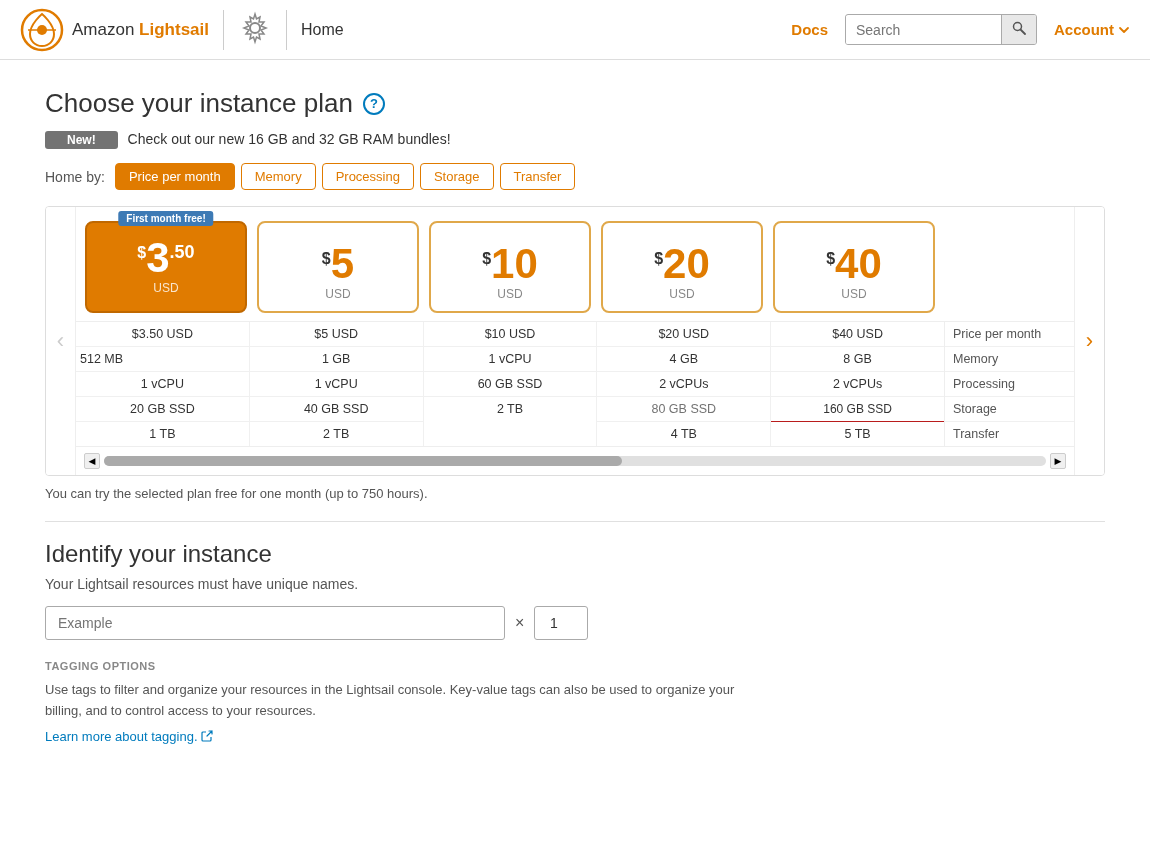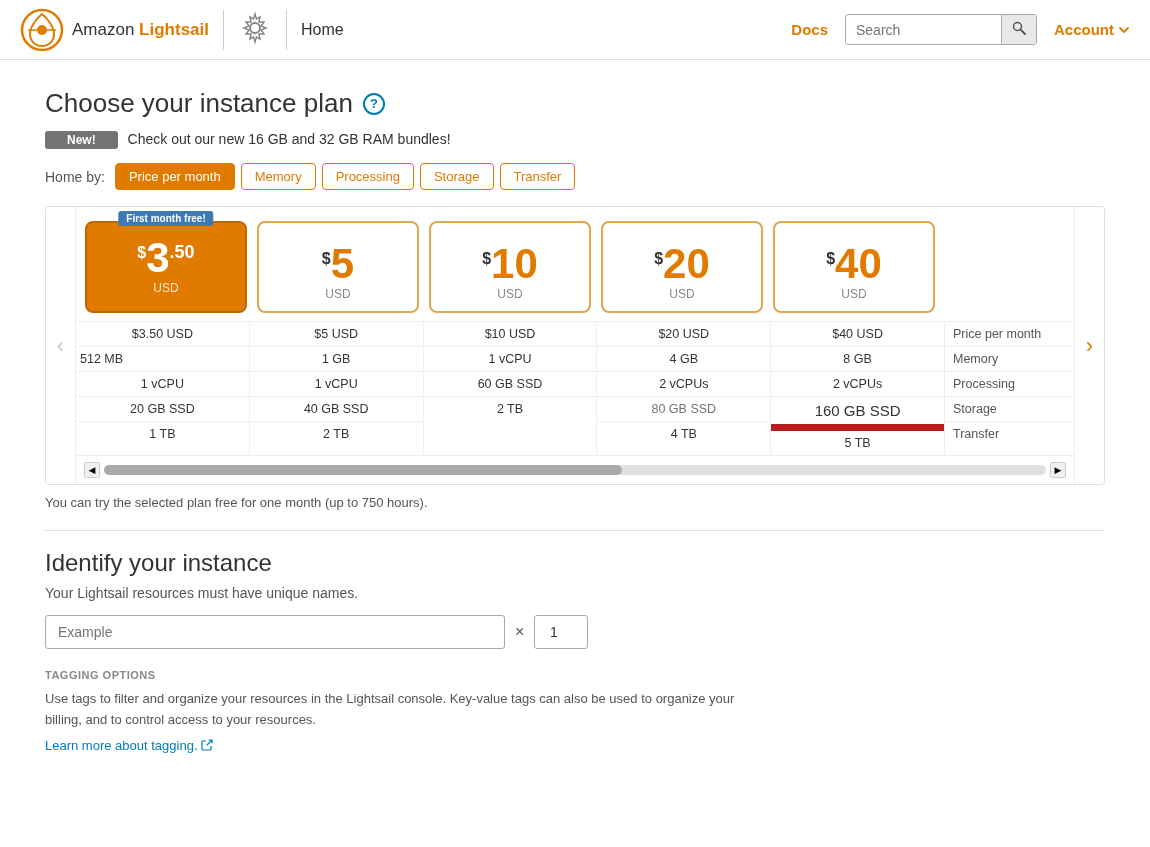--- a/index.html
+++ b/index.html
@@ -158,21 +158,21 @@
             <div style="text-align:center;padding:5px 4px;font-size:12.5px;color:#333;border-bottom:1px solid #f0f0f0;">4 GB</div>
             <div style="text-align:center;padding:5px 4px;font-size:12.5px;color:#333;border-bottom:1px solid #f0f0f0;">2 vCPUs</div>
             <div style="text-align:center;padding:5px 4px;font-size:12.5px;color:#737373;border-bottom:1px solid #f0f0f0;">80 GB SSD</div>
             <div style="text-align:center;padding:5px 4px;font-size:12.5px;color:#333;">4 TB</div>
           </div>
 
           <div style="flex:1;">
             <div style="text-align:center;padding:5px 4px;font-size:12.5px;color:#333;border-bottom:1px solid #f0f0f0;">$40 USD</div>
             <div style="text-align:center;padding:5px 4px;font-size:12.5px;color:#333;border-bottom:1px solid #f0f0f0;">8 GB</div>
             <div style="text-align:center;padding:5px 4px;font-size:12.5px;color:#333;border-bottom:1px solid #f0f0f0;">2 vCPUs</div>
-            <div style="text-align:center;padding:5px 4px;font-size:15px;color:#333;border-bottom:7px solid #b91c1c;">160 GB SSD</div>
+            <div style="text-align:center;padding:5px 4px;font-size:12px;color:#333;border-bottom:1px solid #b91c1c;">160 GB SSD</div>
             <div style="text-align:center;padding:5px 4px;font-size:12.5px;color:#333;">5 TB</div>
           </div>
         </div>
 
         <div style="width:130px;min-width:130px;border-left:1px solid #eee;">
           <div style="padding:5px 8px;font-size:12.5px;color:#555;border-bottom:1px solid #f0f0f0;">Price per month</div>
           <div style="padding:5px 8px;font-size:12.5px;color:#555;border-bottom:1px solid #f0f0f0;">Memory</div>
           <div style="padding:5px 8px;font-size:12.5px;color:#555;border-bottom:1px solid #f0f0f0;">Processing</div>
           <div style="padding:5px 8px;font-size:12.5px;color:#555;border-bottom:1px solid #f0f0f0;">Storage</div>
           <div style="padding:5px 8px;font-size:12.5px;color:#555;">Transfer</div>

